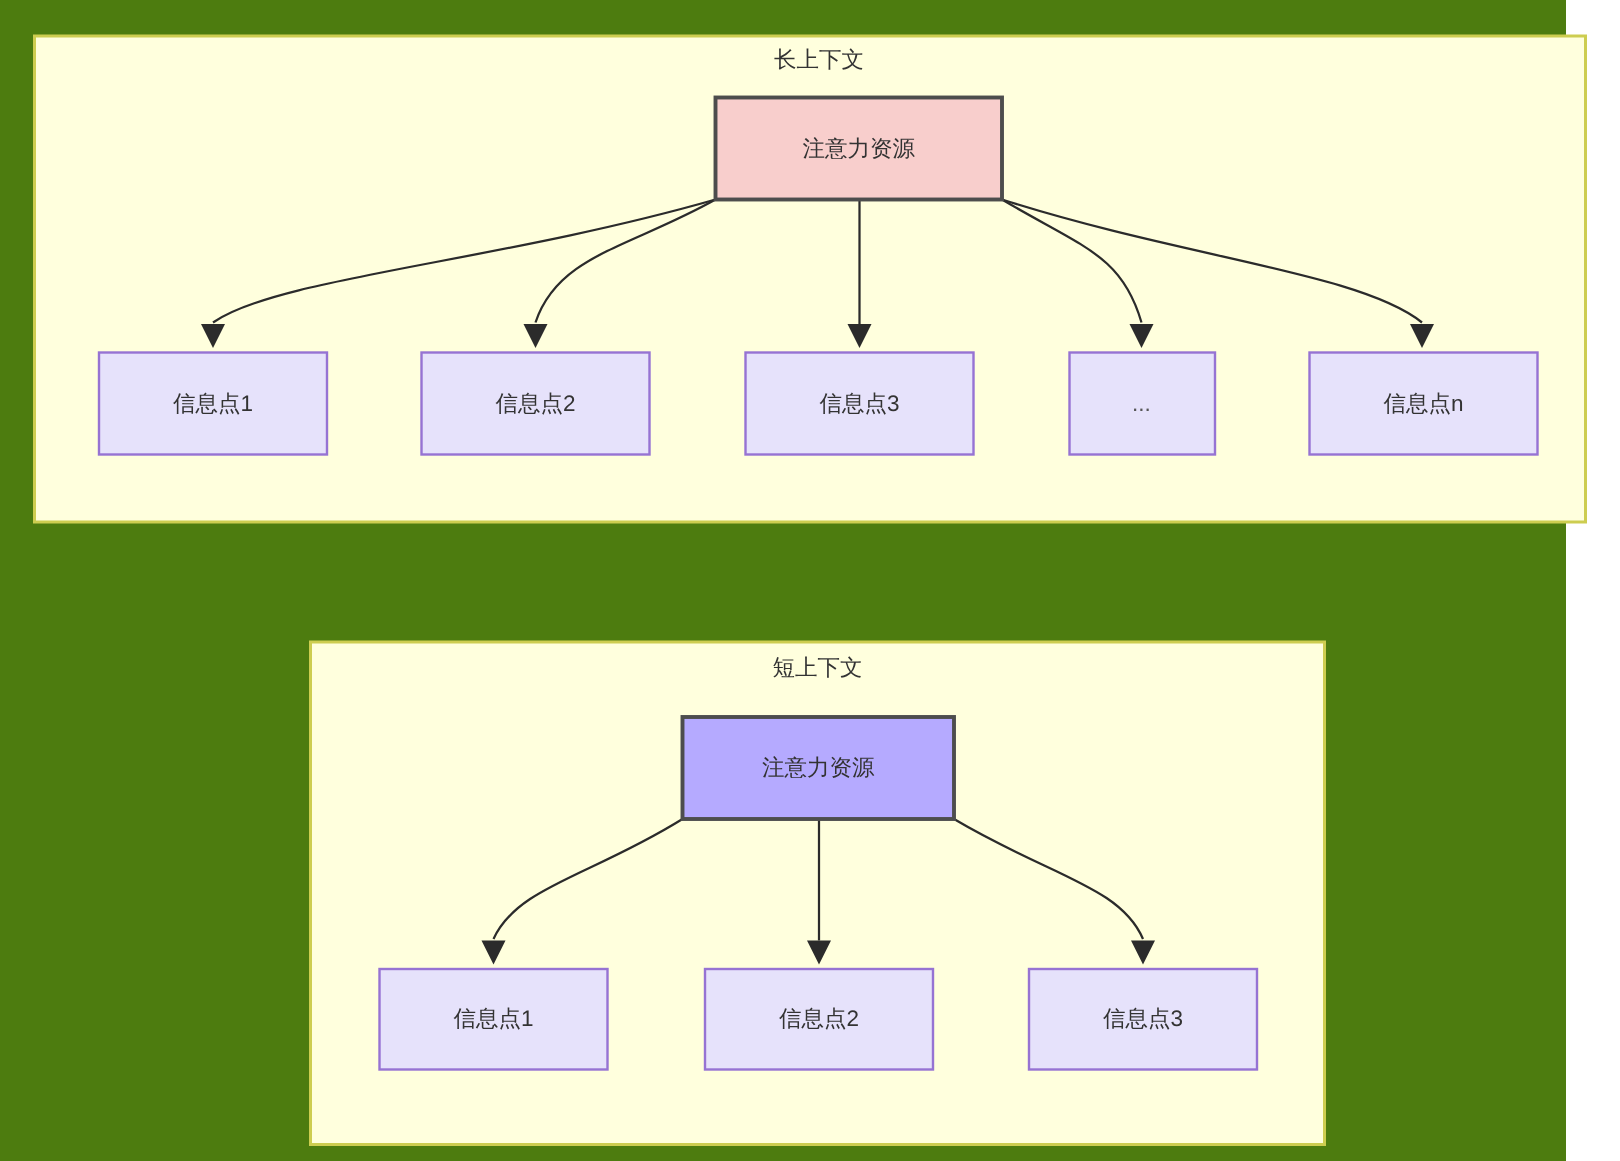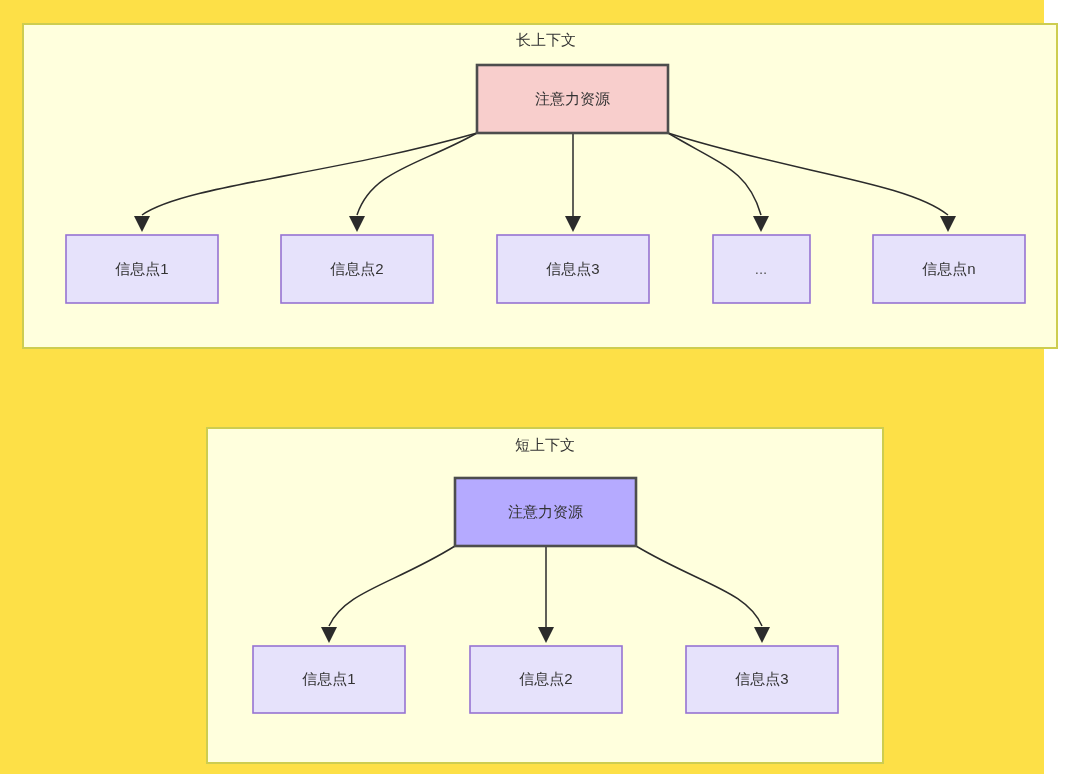--- a/index.html
+++ b/index.html
@@ -11,21 +11,21 @@
   body {
     width: 1080px;
     height: 774px;
     font-family: "Liberation Sans", "DejaVu Sans", sans-serif;
     overflow: hidden;
   }
   #stage {
     position: relative;
     width: 1044px;
     height: 774px;
-    background: #fde047;
+    background: #4d7c0f;
   }
   svg.diagram {
     position: absolute;
     left: 0;
     top: 0;
     width: 1080px;
     height: 774px;
   }
   .group-box {
     fill: #ffffdd;

